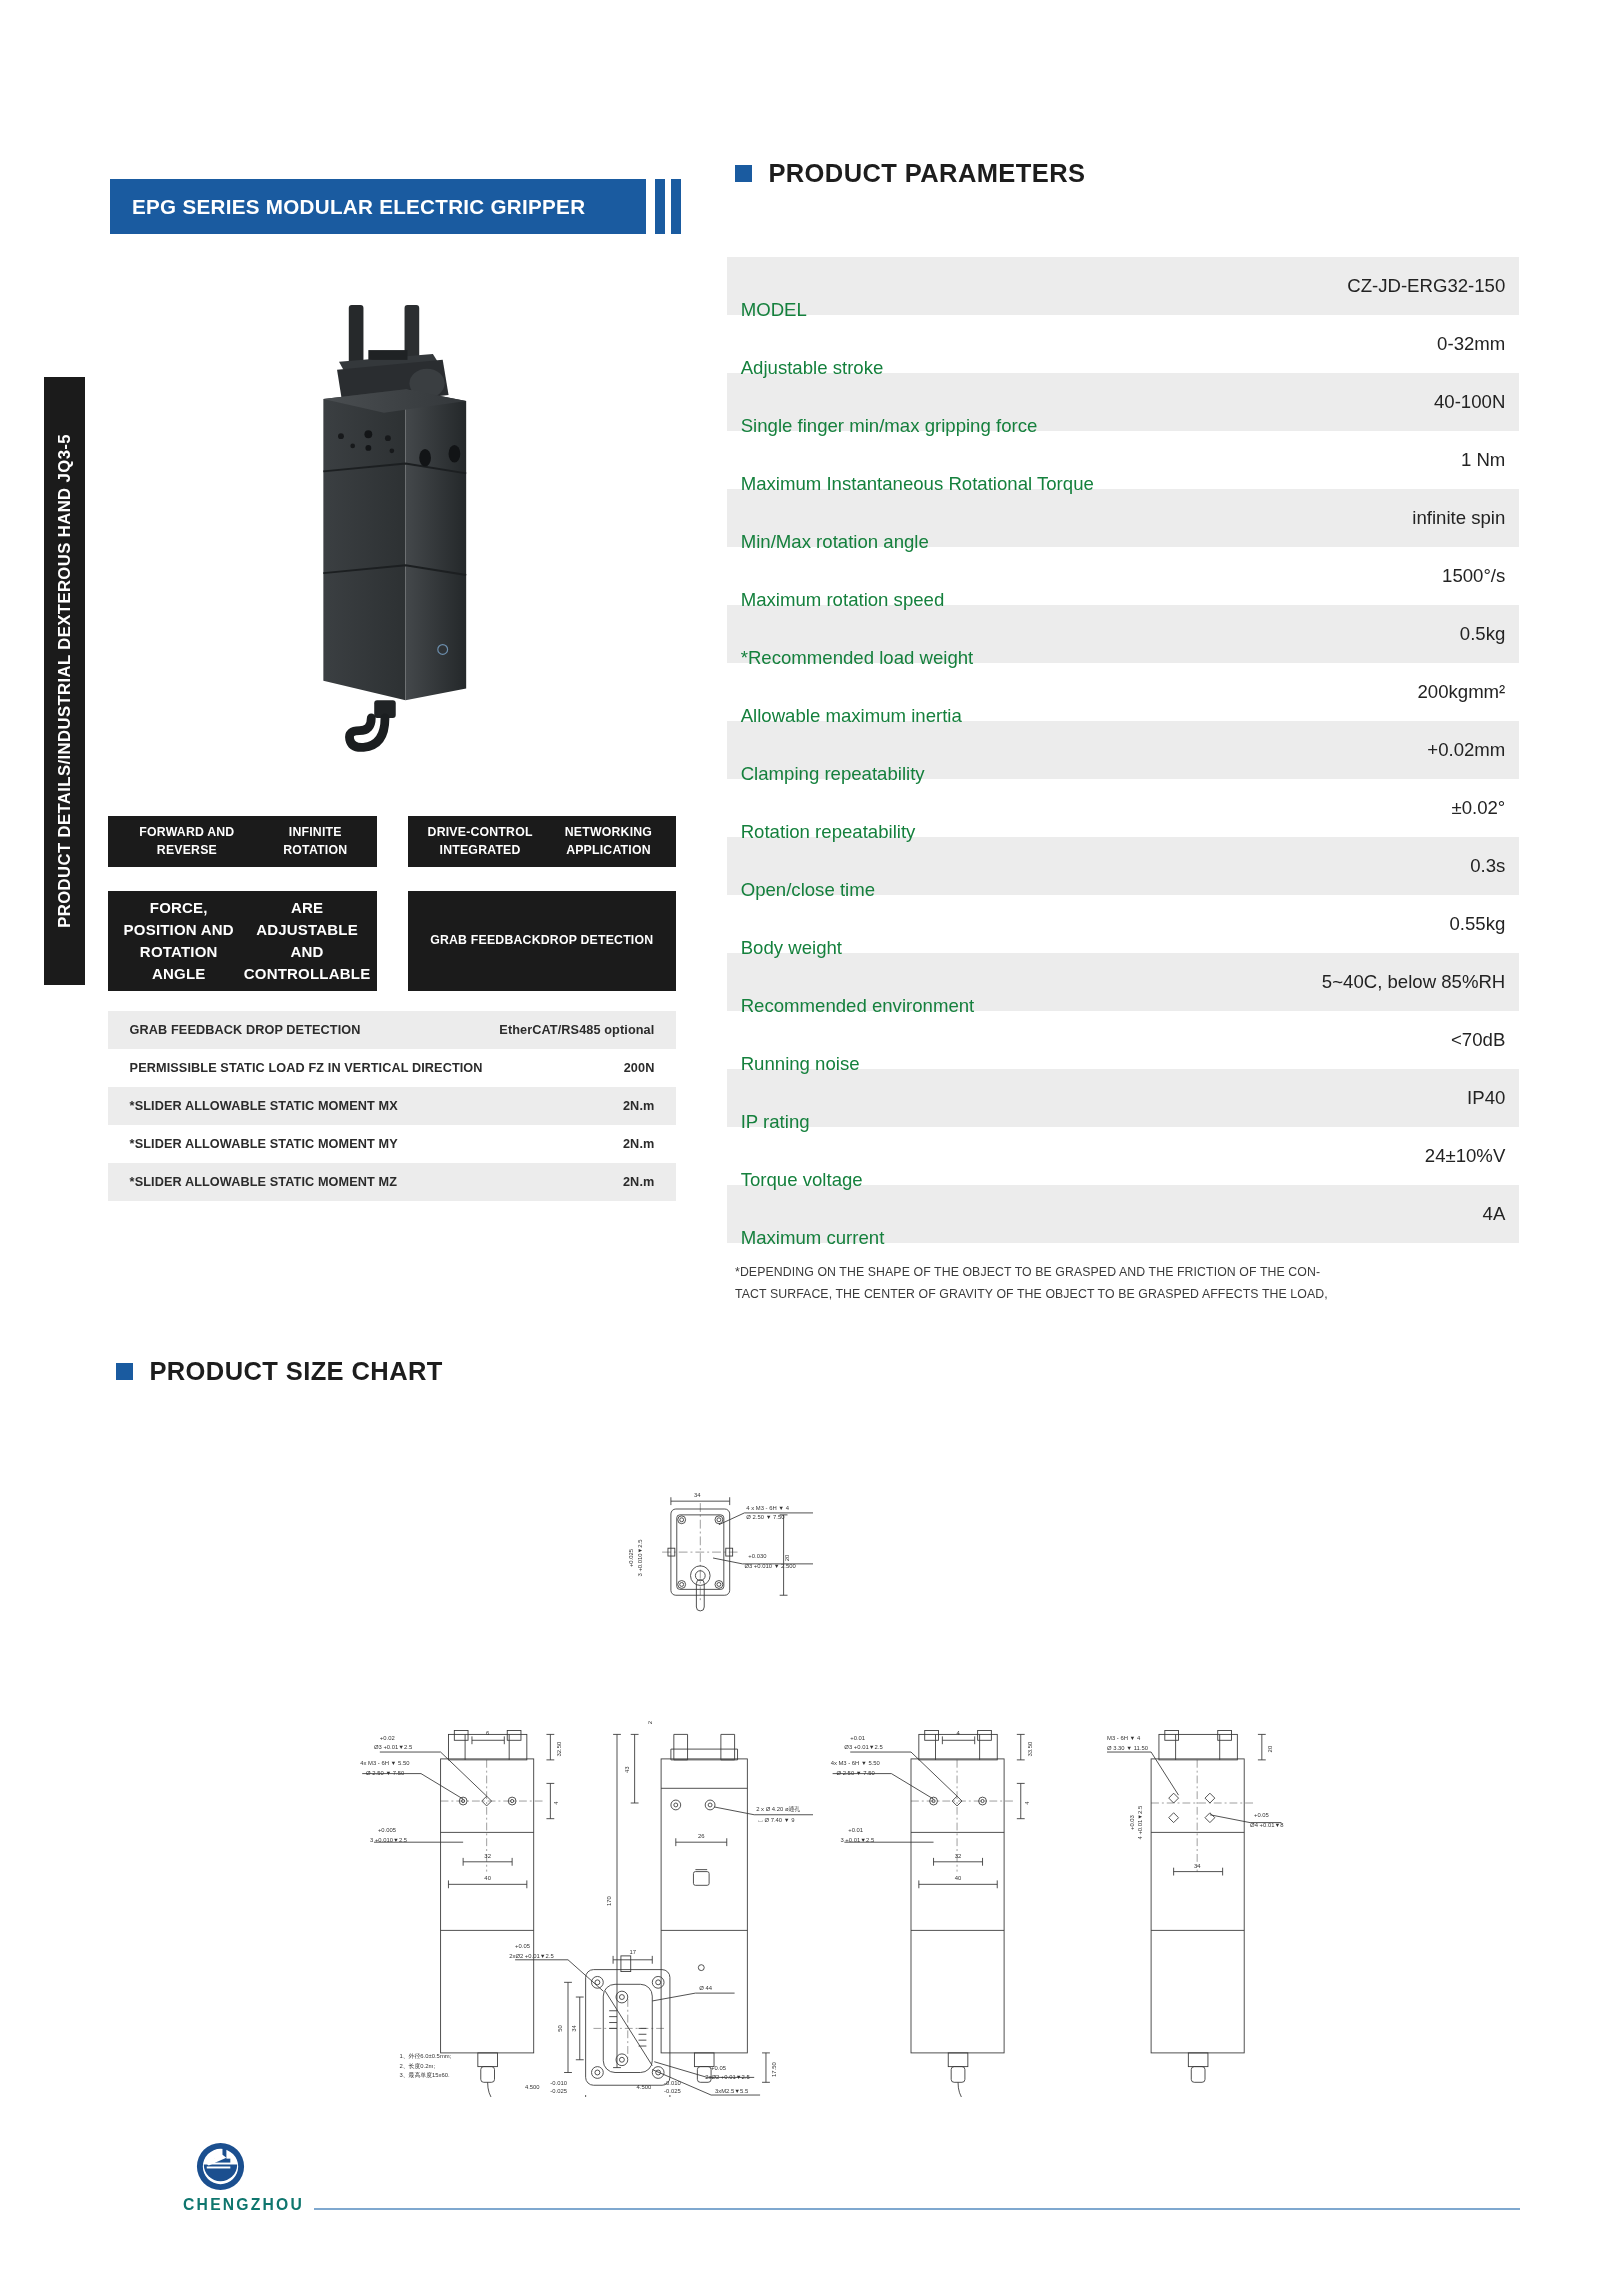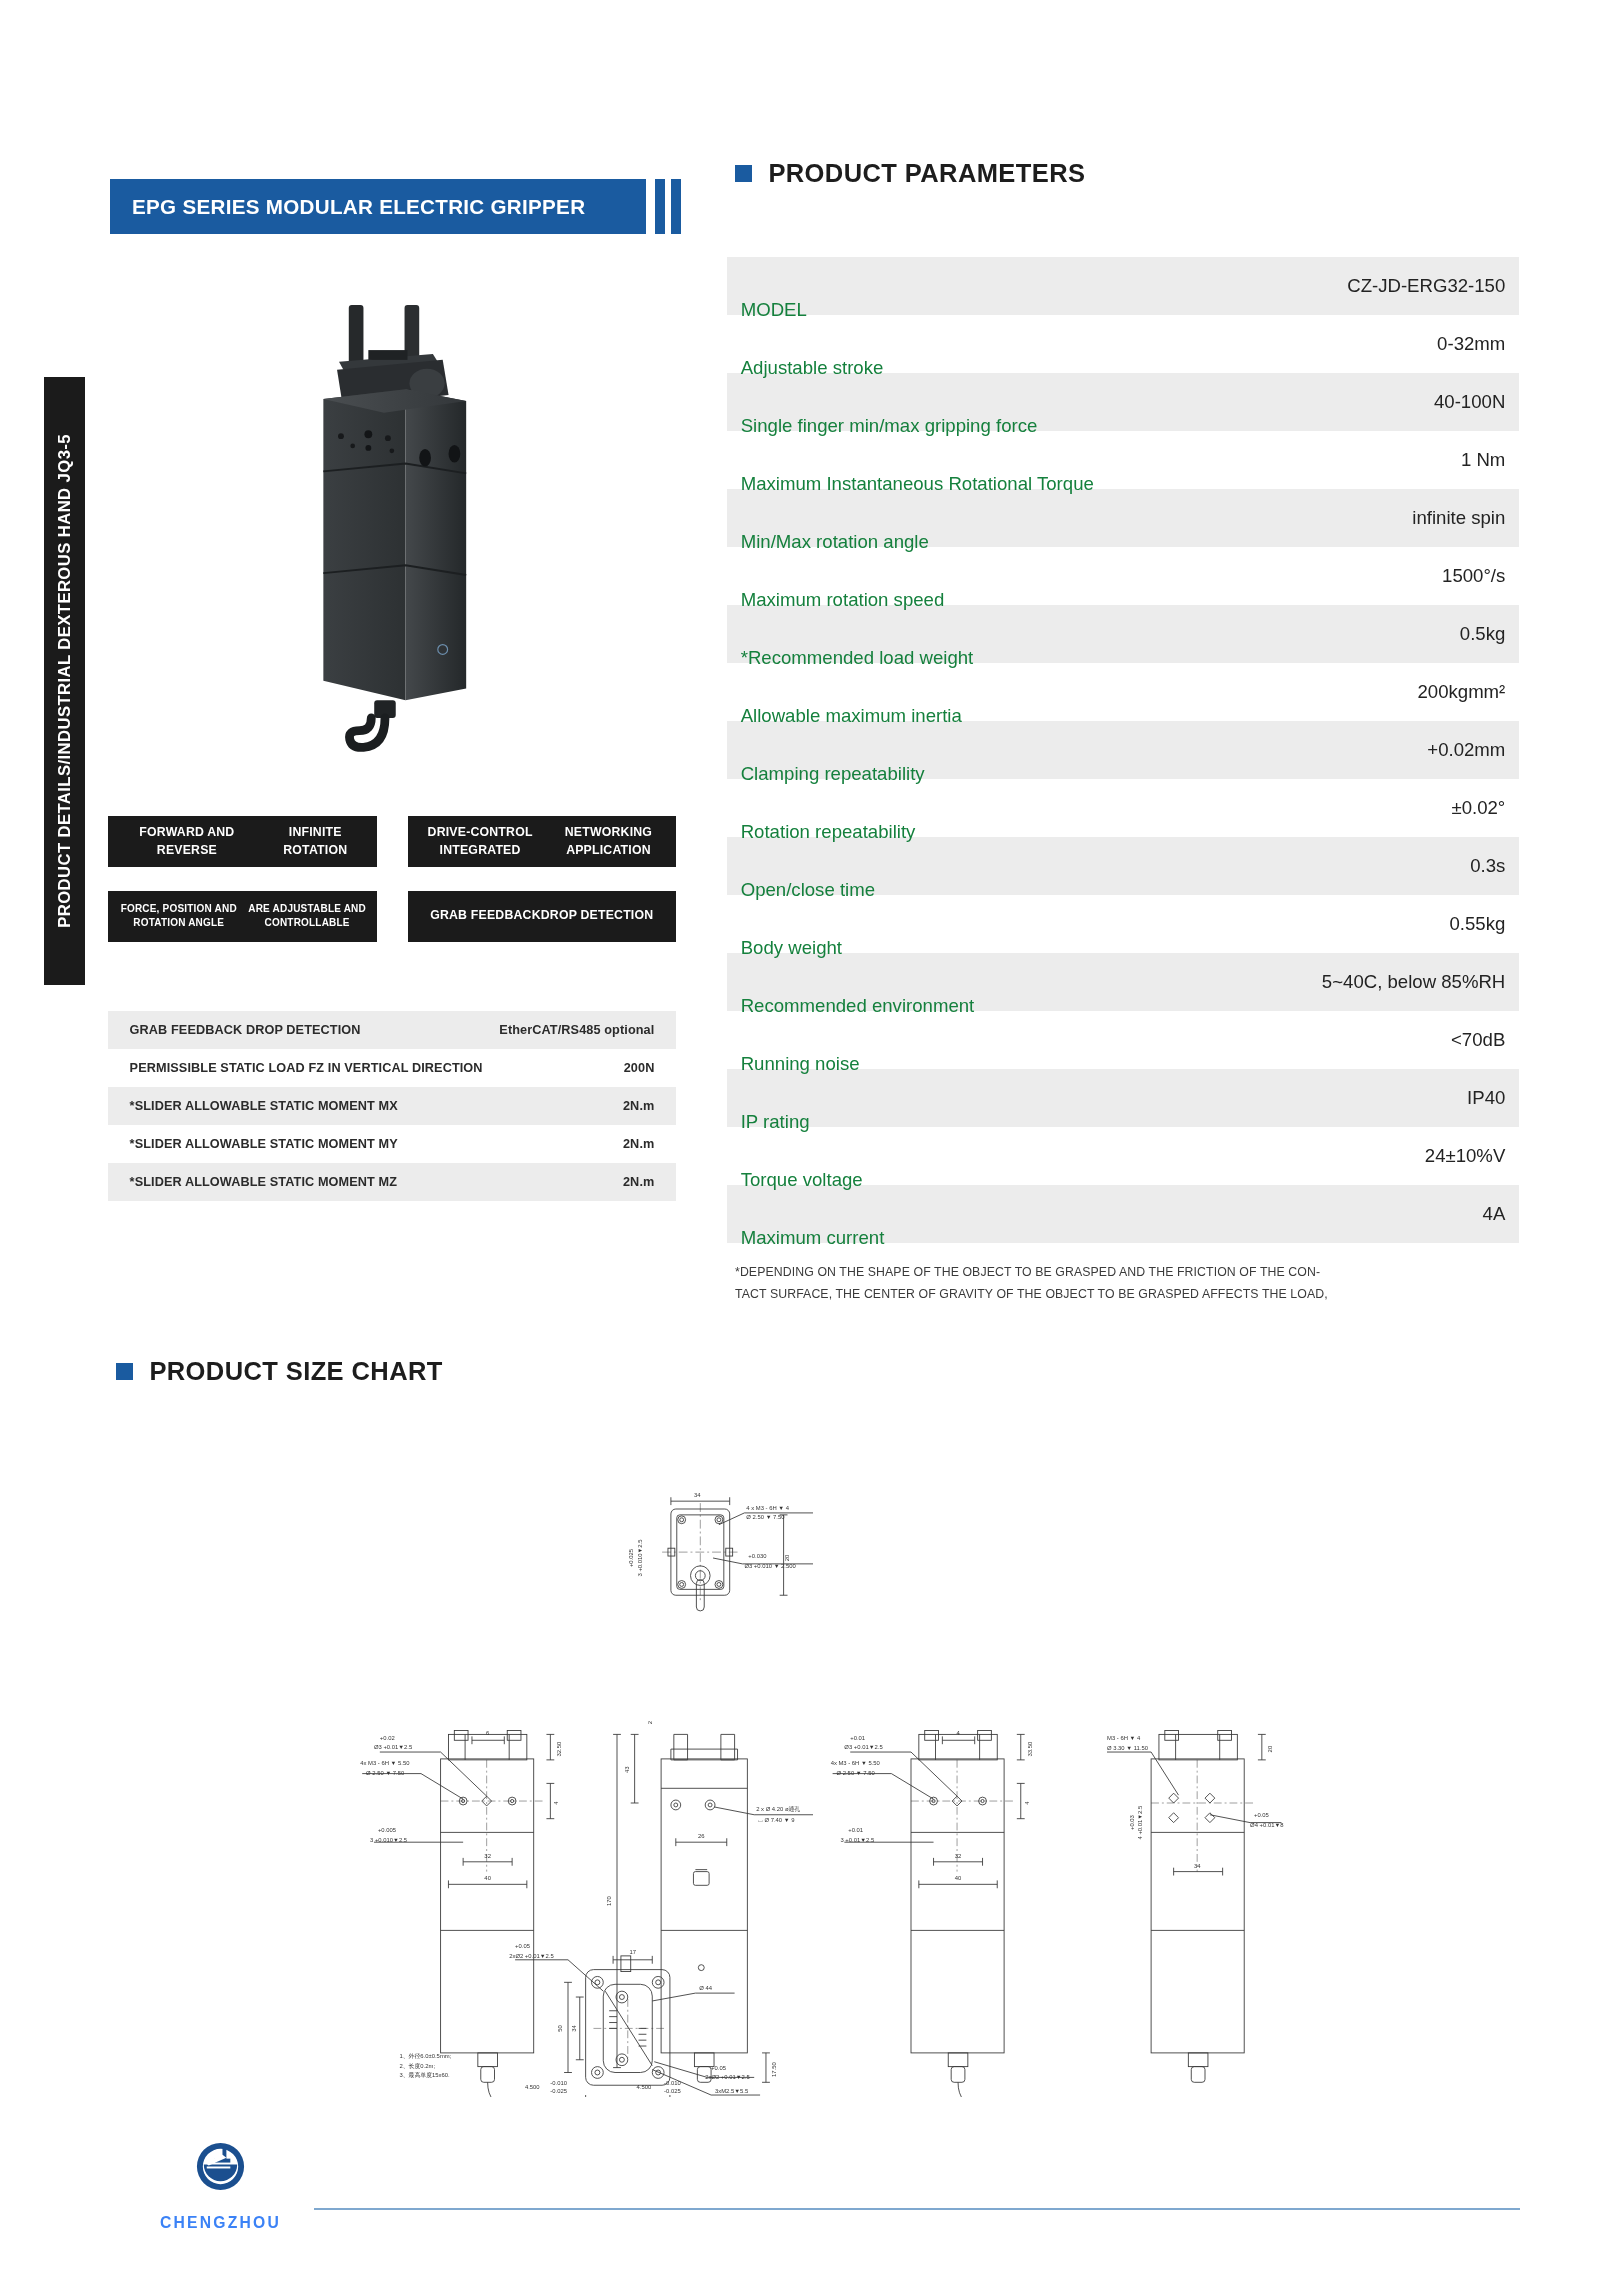--- a/index.html
+++ b/index.html
@@ -53,21 +53,21 @@
   
   .feat-grid{position:absolute;left:108px;top:816px;width:568px;}
   .feat-row{display:flex;gap:31px;margin-bottom:23.5px;}
   .feat{
     background:#1b1b1b;color:#fff;
     width:269px;min-height:51px;
     display:flex;flex-direction:row;align-items:center;justify-content:center;
     text-align:center;font-size:12.3px;font-weight:bold;line-height:1.45;
     padding:6.9px 5.9px;box-sizing:border-box;letter-spacing:0.2px;
   }
-  .feat.small{font-size:10px;}
+  .feat.small{font-size:15px;}
 
   
   .subtable{position:absolute;left:108px;top:1011px;width:568px;}
   .subrow{
     display:flex;align-items:center;justify-content:space-between;
     height:38px;padding:0 21.6px;box-sizing:border-box;
     font-size:12.7px;font-weight:bold;letter-spacing:0.1px;color:#2b2b2b;
   }
   .subrow.alt{background:#ececec;}
   .subrow .val{font-weight:bold;white-space:nowrap;}
@@ -96,22 +96,22 @@
   }
 
   
   .cad{position:absolute;left:323px;top:1411px;width:980px;height:686px;}
   .cad svg{display:block;}
 
   
   .footer-logo{position:absolute;left:137px;top:2139px;width:167px;}
   .logo-mark{display:block;margin:0 auto;}
   .logo-text{
-    display:block;text-align:center;color:#3b82f6;
-    font-size:15.7px;font-weight:bold;letter-spacing:2.2px;margin-top:20px;
+    display:block;text-align:right;color:#0f766e;
+    font-size:15.7px;font-weight:bold;letter-spacing:2.2px;margin-top:2px;
   }
   .footer-rule{position:absolute;left:314px;top:2208px;width:1206px;height:2px;background:#7fa8cf;}
 </style>
 </head>
 <body>
 
 <div class="page">
 
   <div class="sidetab">
     <span>PRODUCT DETAILS/INDUSTRIAL DEXTEROUS HAND JQ3-5</span>

